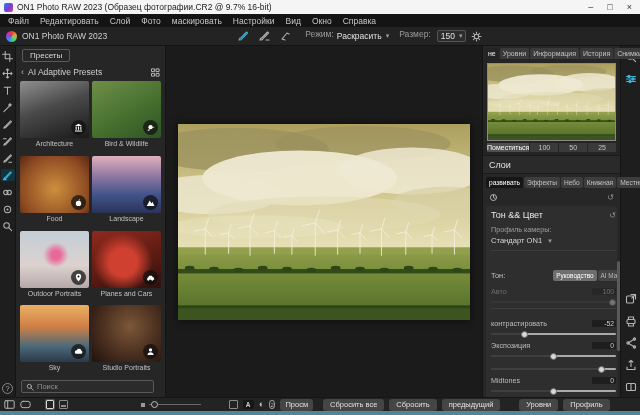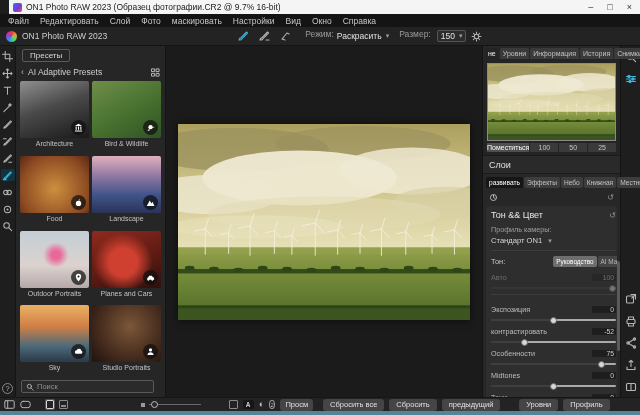--- a/index.html
+++ b/index.html
@@ -2,21 +2,21 @@
 <html><head>
 <meta charset="utf-8">
 <style>
   * { margin:0; padding:0; box-sizing:border-box; }
   html,body { width:640px; height:415px; overflow:hidden; background:#1d1d1d;
     font-family:"Liberation Sans", sans-serif; -webkit-font-smoothing:antialiased; }
   .app { width:640px; height:415px; display:flex; flex-direction:column; }
 
   
   .titlebar { height:14px; background:#f5f5f5; display:flex; align-items:center;
-    font-size:8.5px; color:#1a1a1a; padding:0 4px; flex:0 0 auto;margin-left:9px; }
+    font-size:8.5px; color:#1a1a1a; padding:0 4px; flex:0 0 auto; }
   .app-ico { width:9px; height:9px; border-radius:2px; margin-right:4px;
     background:linear-gradient(135deg,#2a7de0,#7a3bd8 55%,#e04a6a); flex:0 0 auto; }
   .titlebar .title { flex:1; white-space:nowrap; overflow:hidden; }
   .winbtns { display:flex; gap:14px; padding-right:4px; color:#333; font-size:9px; }
   .winbtns span { cursor:default; line-height:12px; }
 
   
   .menubar { height:13px; background:#141414; display:flex; align-items:center;
     gap:11px; padding:0 8px; font-size:8.5px; color:#c6c6c6; flex:0 0 auto; }
 
@@ -103,21 +103,21 @@
     white-space:nowrap; flex:0 0 auto; }
   .etab.active { background:#161616; color:#fff; }
   .layer-row { display:flex; align-items:center; justify-content:space-between; padding:2px 6px; color:#9a9a9a; }
   .section { background:#2e2e2e; margin:2px 3px 0 3px; border-radius:3px 3px 0 0; padding:4px 1px 6px 5px;
     flex:1; min-height:0; overflow:hidden; display:flex; flex-direction:column; }
   .sec-head { display:flex; justify-content:space-between; align-items:center; font-size:9px; color:#e6e6e6; }
   .reset-ico { color:#8f8f8f; font-size:8px; }
   .plabel2 { color:#9f9f9f; font-size:7.2px; margin-top:5px; }
   .profile-val { color:#d6d6d6; font-size:7.6px; margin-top:2px; }
   .divider { border-top:1px solid #3d3d3d; margin:5px 0 4px 0; }
-  .tone-row { display:flex; align-items:center; justify-content:space-between; margin-top:1px;gap:48px; }
+  .tone-row { display:flex; align-items:center; justify-content:space-between; margin-top:15px;gap:48px; }
   .tone-lab { font-size:7.4px; color:#c6c6c6; }
   .seg { display:flex; gap:1px; }
   .segbtn { background:#454545; color:#b8b8b8; font-size:6.4px; padding:2px 3px; border-radius:2px; white-space:nowrap; }
   .segbtn.active { background:#6e6e6e; color:#fff; }
   .srow { margin-top:6px; }
   .srow.dim { opacity:.42; }
   .shead { display:flex; justify-content:space-between; align-items:center; }
   .slabel { font-size:7.2px; color:#bdbdbd; white-space:nowrap; }
   .sval { background:#1e1e1e; border-radius:1px; min-width:24px; text-align:right; color:#cfcfcf;
     font-size:6.8px; padding:0 2px; }
@@ -644,43 +644,39 @@
               <span class="sval">100</span>
             </div>
           <div class="track">
               <div class="sdark" style="width: 97%;"></div>
               <div class="sknob" style="left: calc(97% - 3.5px);"></div>
             </div>
         </div>
         <div class="divider"></div>
         <div class="srow">
           <div class="shead">
+              <span class="slabel">контрастировать</span>
+              <span class="sval">-52</span>
+            </div>
+          <div class="track">
+              <div class="sdark" style="width: 27%;"></div>
+              <div class="sknob" style="left: calc(27% - 3.5px);"></div>
+            </div>
+        </div>
+        <div class="srow">
+          <div class="shead">
               <span class="slabel">Экспозиция</span>
               <span class="sval">0</span>
             </div>
           <div class="track">
               <div class="sdark" style="width: 50%;"></div>
               <div class="sknob" style="left: calc(50% - 3.5px);"></div>
             </div>
         </div>
         <div class="srow">
-          <div class="shead">
-              <span class="slabel">контрастировать</span>
-              <span class="sval">-52</span>
-            </div>
-          <div class="track">
-              <div class="sdark" style="width: 27%;"></div>
-              <div class="sknob" style="left: calc(27% - 3.5px);"></div>
-            </div>
-        </div>
-        <div class="srow">
-          <div class="shead">
-              <span class="slabel">Особенности</span>
-              <span class="sval">75</span>
-            </div>
           <div class="track">
               <div class="sdark" style="width: 88%;"></div>
               <div class="sknob" style="left: calc(88% - 3.5px);"></div>
             </div>
         </div>
         <div class="srow">
           <div class="shead">
               <span class="slabel">Midtones</span>
               <span class="sval">0</span>
             </div>

